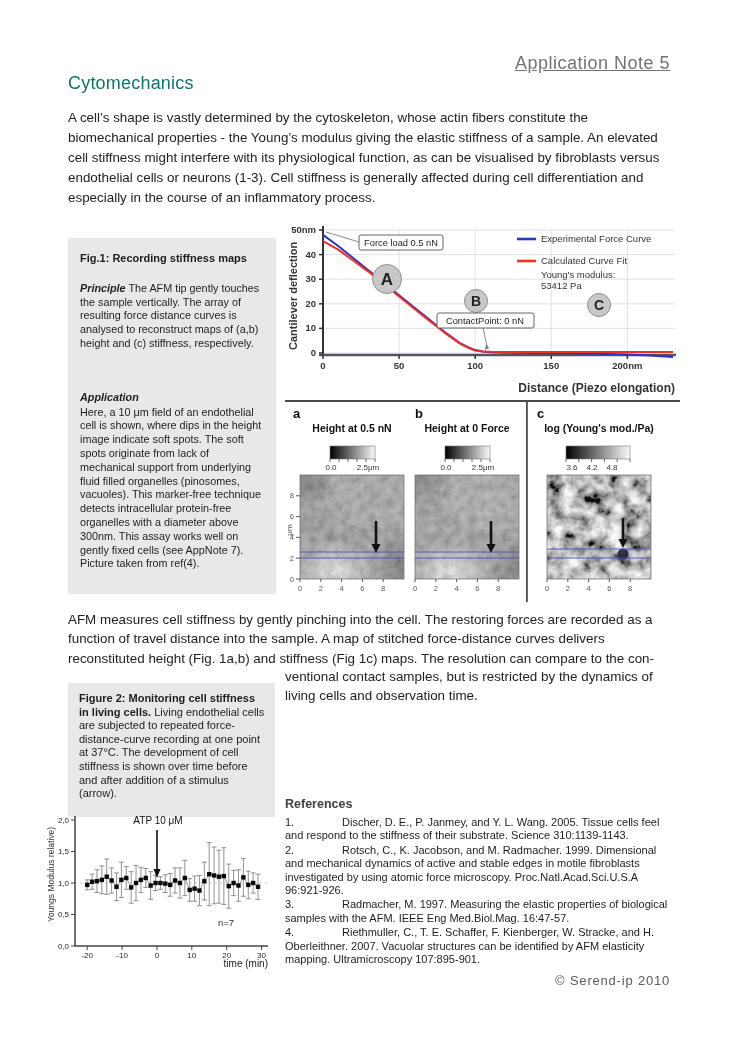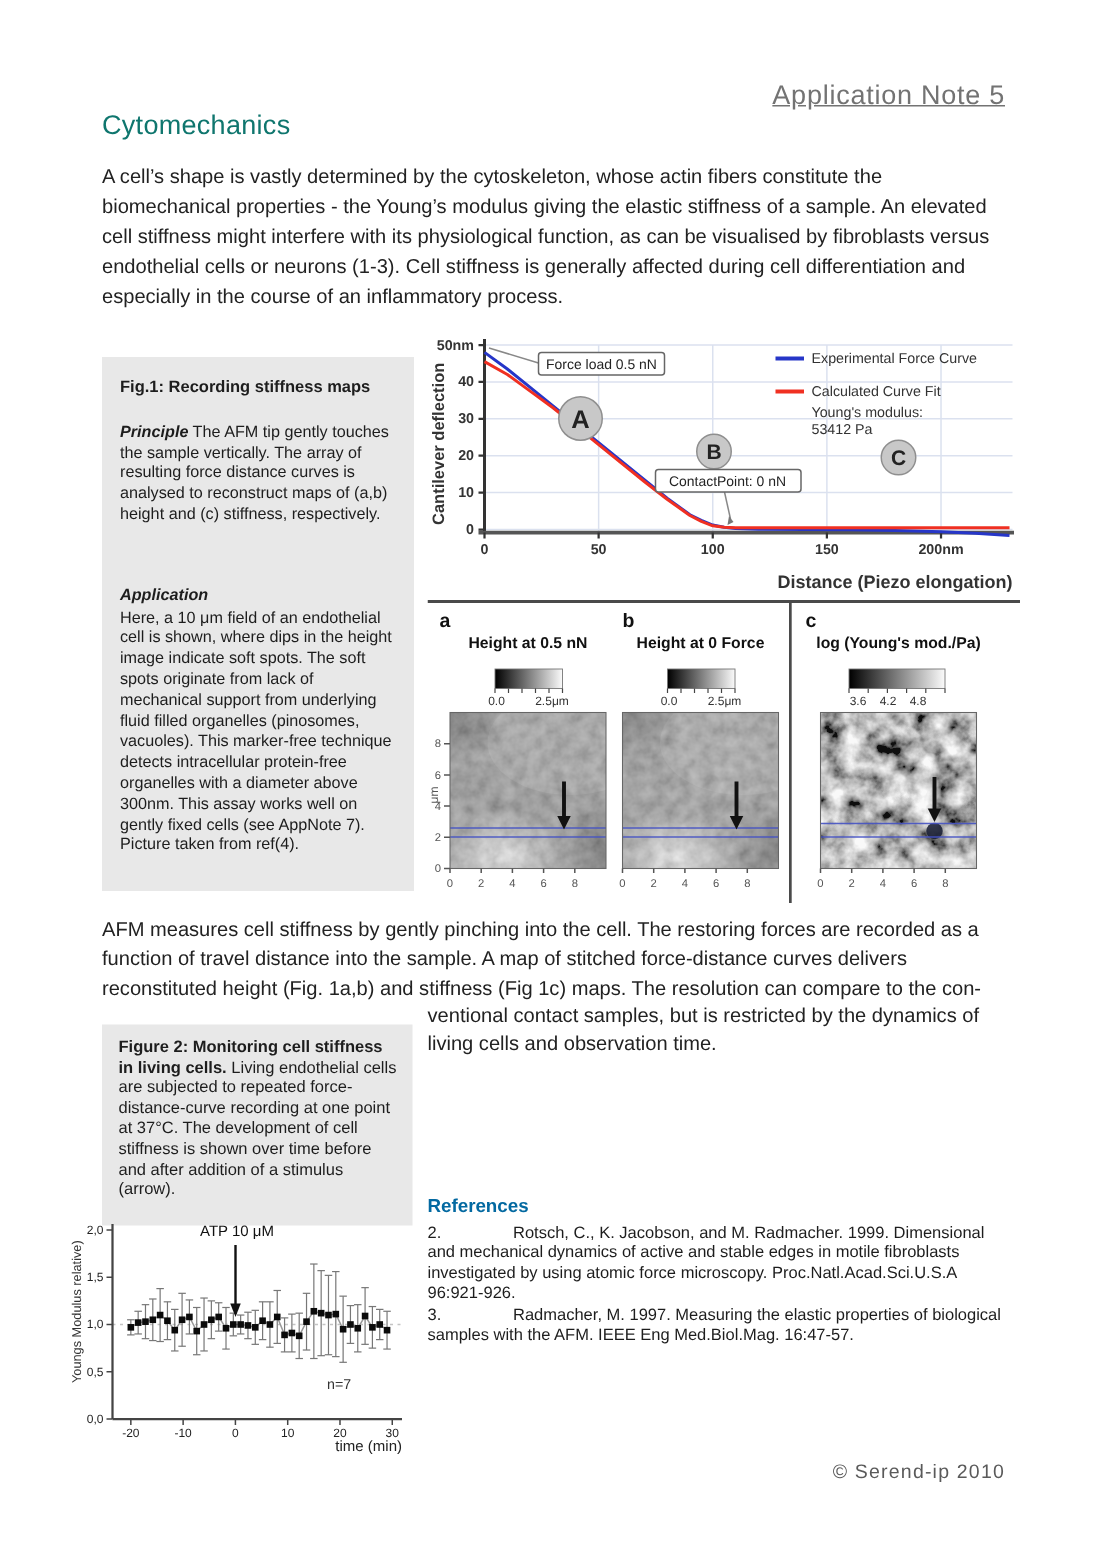--- a/index.html
+++ b/index.html
@@ -13,21 +13,21 @@
   .doc-title { font-size:18px; font-weight:normal; color:#0f766e; letter-spacing:0.2px; }
   .intro, .bodytext { font-size:13.4px; line-height:20px; color:#222; }
   .bodytext { line-height:19.3px; }
   .rightcol p { margin-bottom:0; }
   .graybox { background:#e8e8e8; color:#1d1d1d; font-size:10.8px; line-height:13.8px; }
   .graybox .bx-title { font-weight:bold; font-size:11px; margin-bottom:16px; }
   .graybox .lead { font-weight:bold; font-style:italic; }
   .fig1-principle { margin-bottom:40px; }
   .fig1-app-head { font-weight:bold; font-style:italic; margin-bottom:1px; }
   .fig2box { font-size:11px; line-height:13.6px; }
-  .refs-head { font-size:12.5px; font-weight:bold; color:#0369a1; margin-bottom:5px; }
+  .refs-head { font-size:12.5px; font-weight:bold; color:#404040; margin-bottom:5px; }
   .ref { font-size:11px; line-height:13.4px; color:#1d1d1d; margin-bottom:1px; }
   .ref-num { display:inline-block; width:57px; }
   .footer { font-size:13px; color:#5a5a5a; letter-spacing:0.8px; }
   .vlabel { position:absolute; writing-mode:vertical-rl; transform:rotate(180deg);
             text-align:center; font-weight:bold; color:#333; }
   svg text { font-family:"Liberation Sans", sans-serif; }
   .tick  { font-size:9.5px; font-weight:bold; fill:#333; }
   .leg   { font-size:9.5px; fill:#333; }
   .ann   { font-size:9.3px; fill:#222; }
   .circ-label { font-weight:bold; fill:#222; }
@@ -328,22 +328,24 @@
   <div class="abs graybox fig2box" style="left:68px; top:683px; width:207px; height:134px; padding:9px 10px 8px 11px;">
     <b>Figure 2: Monitoring cell stiffness in living cells.</b><span> Living endothelial cells are subjected to repeated force-distance-curve recording at one point at 37°C. The development of cell stiffness is shown over time before and after addition of a stimulus (arrow).</span>
   </div>
 
   <div class="abs bodytext rightcol" style="left:285px; top:667px; width:390px;">
     <p>ventional contact samples, but is restricted by the dynamics of living cells and observation time.</p>
   </div>
 
   <div class="abs" style="left:285px; top:797px; width:392px;">
     <div class="refs-head">References</div>
+    <div class="ref"><span class="ref-num">1.</span><span>Discher, D. E., P. Janmey, and Y. L. Wang. 2005. Tissue cells feel and respond to the stiffness of their substrate. Science 310:1139-1143.</span></div>
     <div class="ref"><span class="ref-num">2.</span><span>Rotsch, C., K. Jacobson, and M. Radmacher. 1999. Dimensional and mechanical dynamics of active and stable edges in motile fibroblasts investigated by using atomic force microscopy. Proc.Natl.Acad.Sci.U.S.A 96:921-926.</span></div>
     <div class="ref"><span class="ref-num">3.</span><span>Radmacher, M. 1997. Measuring the elastic properties of biological samples with the AFM. IEEE Eng Med.Biol.Mag. 16:47-57.</span></div>
+    <div class="ref"><span class="ref-num">4.</span><span>Riethmuller, C., T. E. Schaffer, F. Kienberger, W. Stracke, and H. Oberleithner. 2007. Vacuolar structures can be identified by AFM elasticity mapping. Ultramicroscopy 107:895-901.</span></div>
   </div>
 
   <div class="vlabel" style="left:46px; top:808px; height:132px; width:13px; font-size:8.5px; font-weight:normal; color:#333;">Youngs Modulus relative)</div>
 
   <svg class="abs" style="left:40px; top:798px;" width="238" height="172" viewBox="0 0 238 172">
     <g id="stiff-plot">
         <line x1="35" y1="85" x2="228" y2="85" stroke="#c4c4c4" stroke-width="1" stroke-dasharray="2,3"></line>
         <line x1="35" y1="18" x2="35" y2="148" stroke="#444" stroke-width="1.5"></line>
         <line x1="35" y1="148" x2="228" y2="148" stroke="#444" stroke-width="1.5"></line>
         <line x1="47.22857142857143" y1="148" x2="47.22857142857143" y2="152" stroke="#444" stroke-width="1"></line>

